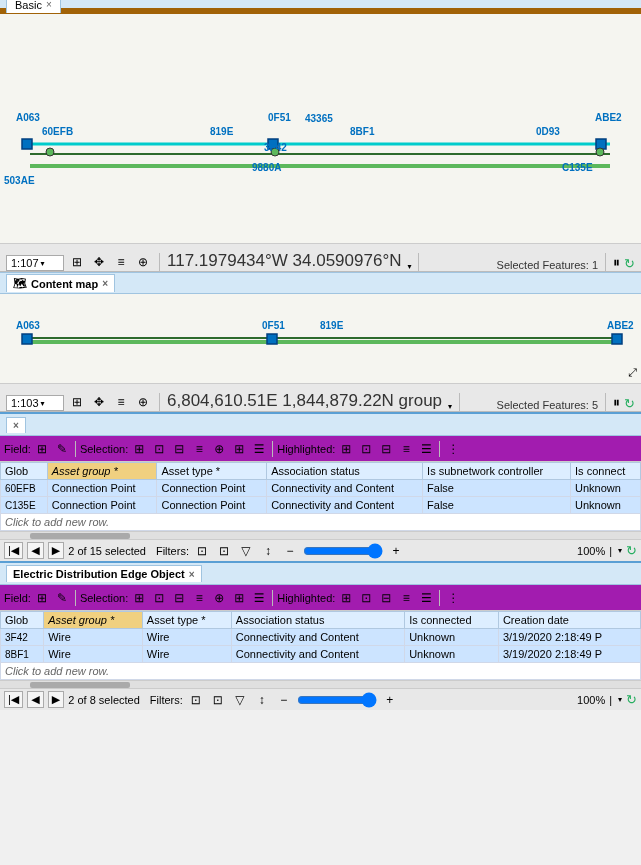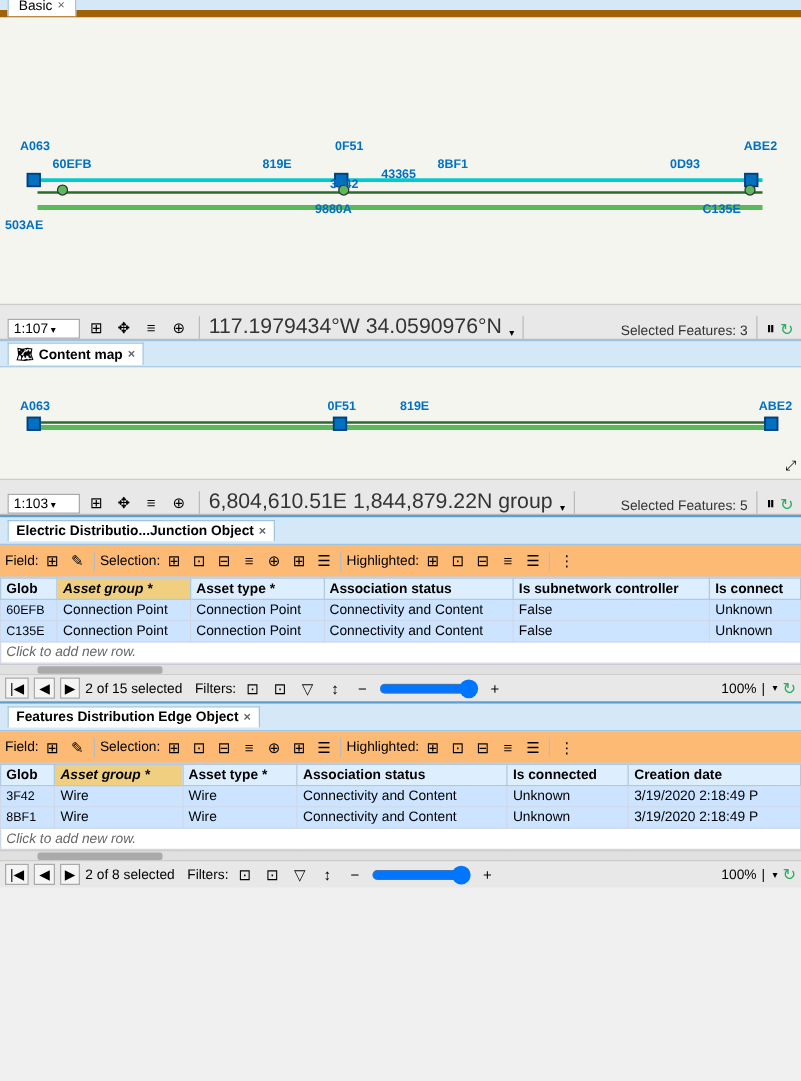--- a/index.html
+++ b/index.html
@@ -115,42 +115,42 @@
       display: flex;
       align-items: center;
       gap: 4px;
       background: white;
       border: 1px solid #a0c4e0;
       border-bottom: none;
       padding: 2px 6px;
     }
 
     .table-toolbar {
-      background: #fdba74;
+      background: #a21caf;
       border-bottom: 1px solid #ccc;
       height: 26px;
       display: flex;
       align-items: center;
       padding: 0 4px;
       gap: 2px;
       font-size: 11px;
     }
     .table-toolbar-sep { width: 1px; height: 16px; background: #bbb; margin: 0 2px; }
 
     .data-table {
       width: 100%;
       border-collapse: collapse;
       font-size: 11px;
     }
     .data-table th {
       background: #ddeeff;
       border: 1px solid #b0c8e0;
       padding: 2px 4px;
       text-align: left;
-      font-weight: bold;
+      font-weight: normal;
       white-space: nowrap;
     }
     .data-table th.highlight {
       background: #f0d080;
       font-style: italic;
     }
     .data-table td {
       border: 1px solid #d0d8e8;
       padding: 2px 4px;
       white-space: nowrap;
@@ -239,41 +239,41 @@
     <circle cx="600" cy="138" r="4" fill="#5cb85c" stroke="#333" stroke-width="1"></circle>
   </svg>
 
   <span class="node-label" style="left:16px; top:98px;">A063</span>
   <span class="node-label" style="left:42px; top:112px;">60EFB</span>
   <span class="node-label" style="left:4px; top:161px;">503AE</span>
   <span class="node-label" style="left:268px; top:98px;">0F51</span>
   <span class="node-label" style="left:210px; top:112px;">819E</span>
   <span class="node-label" style="left:264px; top:128px;">3F42</span>
   <span class="node-label" style="left:252px; top:148px;">9880A</span>
-  <span class="node-label" style="left:305px; top:120px;">43365</span>
+  <span class="node-label" style="left:305px; top:99px;">43365</span>
   <span class="node-label" style="left:350px; top:112px;">8BF1</span>
   <span class="node-label" style="left:595px; top:98px;">ABE2</span>
   <span class="node-label" style="left:536px; top:112px;">0D93</span>
   <span class="node-label" style="left:562px; top:148px;">C135E</span>
 </div>
 
 <div class="toolbar">
   <div class="zoom-box">
     <span>1:107</span>
     <span class="dropdown-arrow">▾</span>
   </div>
   <button class="btn-icon">⊞</button>
   <button class="btn-icon">✥</button>
   <button class="btn-icon">≡</button>
   <button class="btn-icon">⊕</button>
   <div class="toolbar-sep"></div>
   <span class="coord-text">117.1979434°W 34.0590976°N</span>
   <span class="dropdown-arrow">▾</span>
   <div class="toolbar-sep"></div>
-  <span class="selected-text">Selected Features: 3</span>
+  <span class="selected-text">Selected Features: 1</span>
   <div class="toolbar-sep"></div>
   <span class="pause-icon">⏸</span>
   <span class="refresh-icon">↻</span>
 </div>
 
 <div class="panel-header">
   <div class="panel-header-tab">
     <span>🗺</span>
     <span>Content map</span>
     <span class="close-x">×</span>
@@ -311,21 +311,20 @@
   <div class="toolbar-sep"></div>
   <span class="selected-text">Selected Features: 5</span>
   <div class="toolbar-sep"></div>
   <span class="pause-icon">⏸</span>
   <span class="refresh-icon">↻</span>
 </div>
 
 <div class="attr-table-section">
   <div class="attr-table-title-bar">
     <div class="attr-table-title-tab">
-      <span>Electric Distributio...Junction Object</span>
       <span class="close-x">×</span>
     </div>
   </div>
   <div class="table-toolbar">
     <span>Field:</span>
     <button class="btn-icon">⊞</button>
     <button class="btn-icon">✎</button>
     <div class="table-toolbar-sep"></div>
     <span>Selection:</span>
     <button class="btn-icon">⊞</button>
@@ -399,21 +398,21 @@
     <span class="filter-percent">100%</span>
     <span>|</span>
     <span class="dropdown-arrow">▾</span>
     <span class="refresh-icon">↻</span>
   </div>
 </div>
 
 <div class="attr-table-section">
   <div class="attr-table-title-bar">
     <div class="attr-table-title-tab">
-      <span>Features Distribution Edge Object</span>
+      <span>Electric Distribution Edge Object</span>
       <span class="close-x">×</span>
     </div>
   </div>
   <div class="table-toolbar">
     <span>Field:</span>
     <button class="btn-icon">⊞</button>
     <button class="btn-icon">✎</button>
     <div class="table-toolbar-sep"></div>
     <span>Selection:</span>
     <button class="btn-icon">⊞</button>

